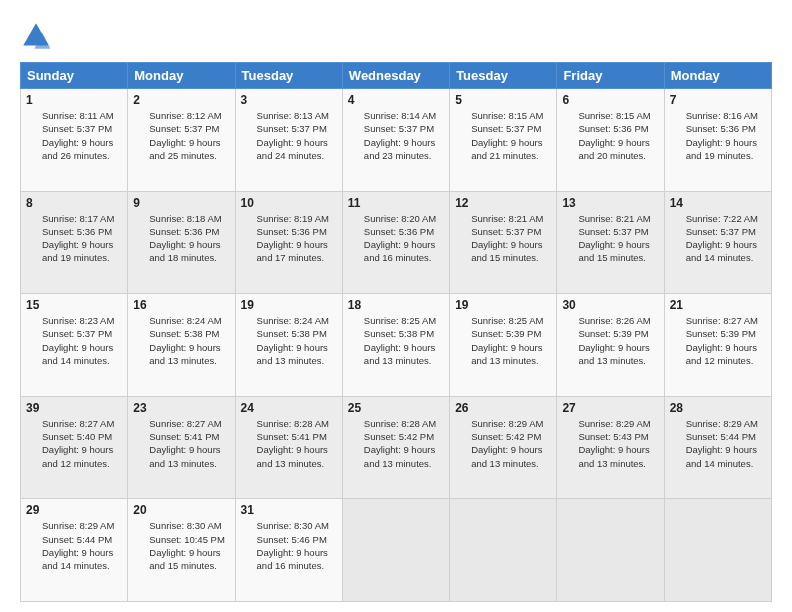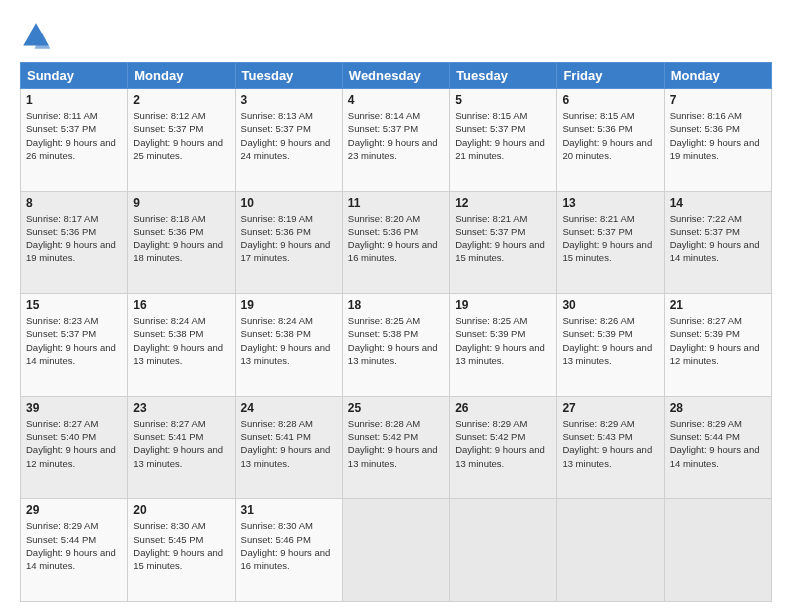--- a/index.html
+++ b/index.html
@@ -96,20 +96,21 @@
     }
     .day-num {
       font-size: 12px;
       font-weight: bold;
       color: #222;
       display: block;
       margin-bottom: 2px;
     }
     .cell-text {
       line-height: 1.4;
+      margin-left: 16px;
     }
   </style>
 </head>
 <body>
 
 <div class="page">
   <div class="header">
     <div class="logo">
       <svg class="logo-icon" viewBox="0 0 40 40">
         <polygon points="20,4 36,32 4,32" fill="#3a7dc9"></polygon>
@@ -377,21 +378,21 @@
           <div class="cell-text">
             <span>Sunrise: 8:29 AM</span><br>
             <span>Sunset: 5:44 PM</span><br>
             <span>Daylight: 9 hours and 14 minutes.</span>
           </div>
         </td>
           <td>
           <span class="day-num">20</span>
           <div class="cell-text">
             <span>Sunrise: 8:30 AM</span><br>
-            <span>Sunset: 5:45 PM</span><br>
+            <span>Sunset: 10:45 PM</span><br>
             <span>Daylight: 9 hours and 15 minutes.</span>
           </div>
         </td>
           <td>
           <span class="day-num">31</span>
           <div class="cell-text">
             <span>Sunrise: 8:30 AM</span><br>
             <span>Sunset: 5:46 PM</span><br>
             <span>Daylight: 9 hours and 16 minutes.</span>
           </div>

